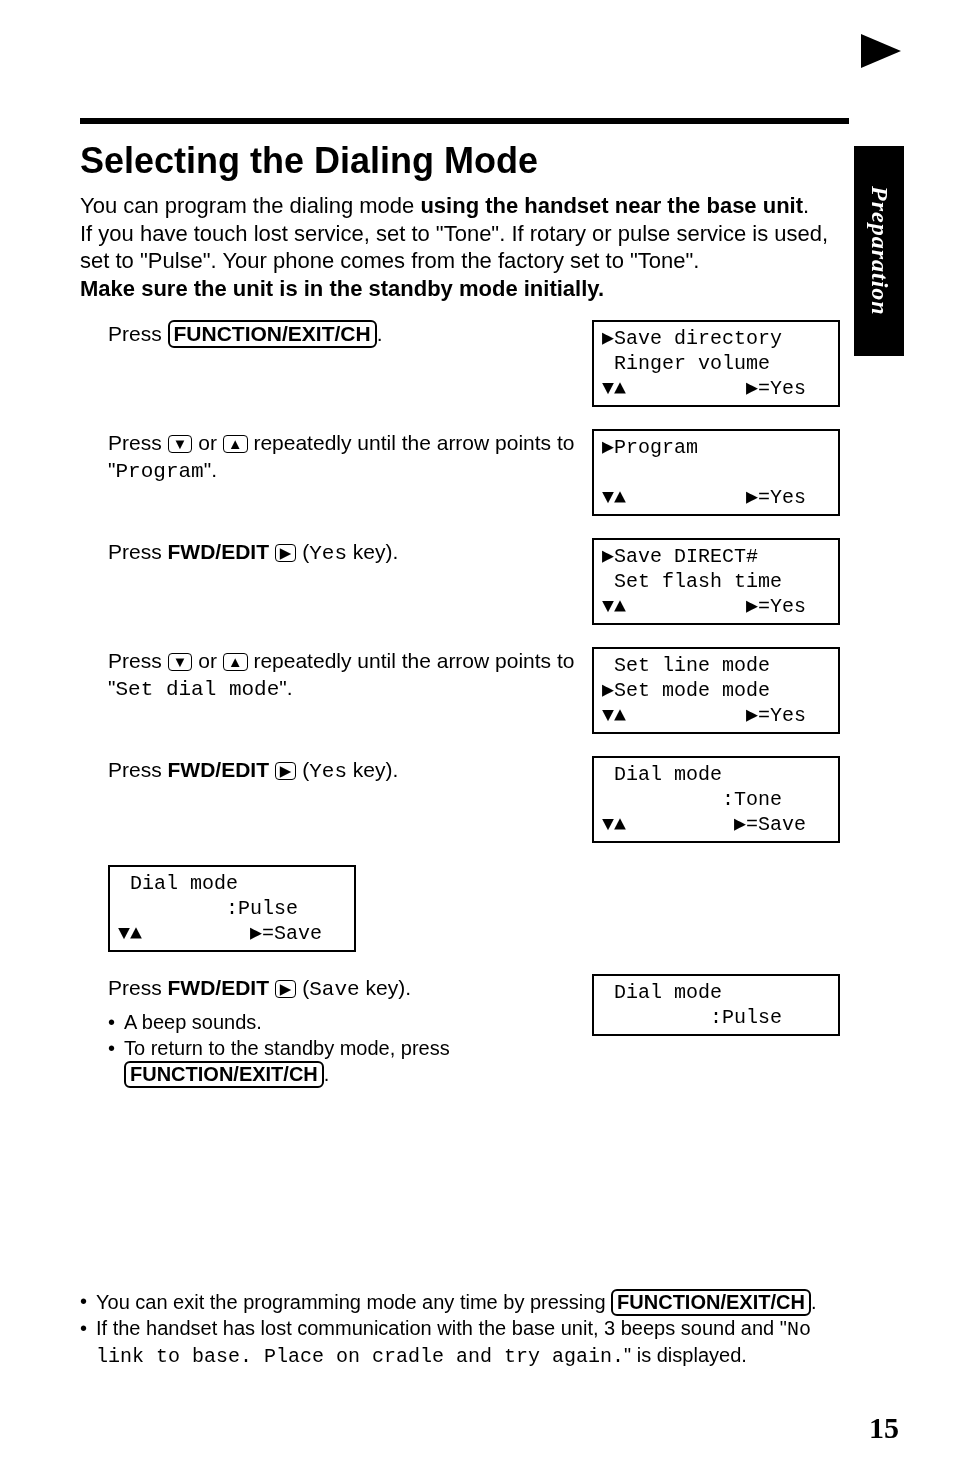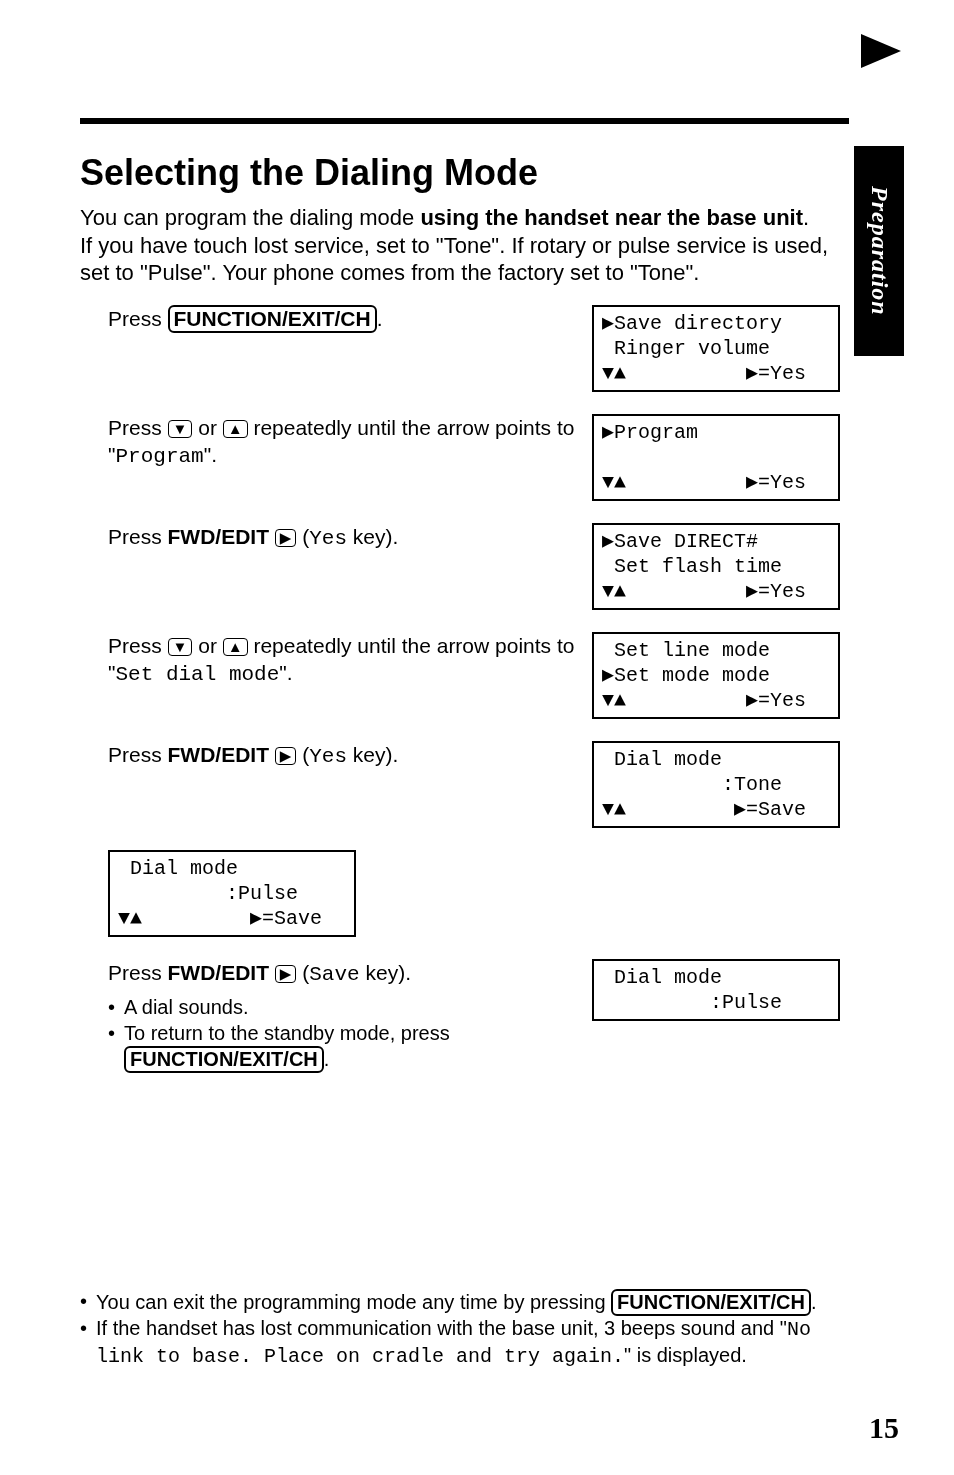--- a/index.html
+++ b/index.html
@@ -7,21 +7,21 @@
   .page { position: relative; width: 954px; height: 1475px; padding: 40px 60px 30px 80px; }
 
   .top-arrow { position: absolute; top: 26px; right: 48px; width: 50px; height: 50px; }
   .top-arrow svg { width: 100%; height: 100%; }
 
   .rule { position: absolute; top: 118px; left: 80px; right: 105px; border-top: 6px solid #000; }
 
   .side-tab { position: absolute; top: 146px; right: 50px; width: 50px; height: 210px; background: #000; display:flex; align-items:center; justify-content:center; }
   .side-tab span { color:#fff; font-family: Georgia, 'Times New Roman', serif; font-style: italic; font-weight: bold; font-size: 24px; writing-mode: vertical-rl; letter-spacing: 1px; }
 
-  .content { position: absolute; top: 152px; left: 80px; width: 760px; }
+  .content { position: absolute; top: 140px; left: 80px; width: 760px; }
 
   h1 { font-size: 36px; font-weight: bold; margin-bottom: 10px; }
   .intro { font-size: 22px; line-height: 1.25; margin-bottom: 18px; }
   .intro b { font-weight: bold; }
 
   .steps { margin-left: 28px; }
   .step { display:flex; align-items: flex-start; margin-bottom: 22px; }
   .step-text { flex: 1; font-size: 21px; line-height: 1.3; }
   .step-text .mono { font-family: 'Courier New', monospace; }
   .step-text .boxkey { border: 2px solid #000; border-radius: 6px; padding: 0 4px; font-weight: bold; display:inline-block; line-height:1.15; }
@@ -56,20 +56,21 @@
   <div class="side-tab">
     <span>Preparation</span>
   </div>
 
   <div class="content">
     <h1>Selecting the Dialing Mode</h1>
 
     <div class="intro">
       <span>You can program the dialing mode </span><b>using the handset near the base unit</b><span>.</span><br>
       <span>If you have touch lost service, set to "Tone". If rotary or pulse service is used, set to "Pulse". Your phone comes from the factory set to "Tone".</span><br>
+      <b>Make sure the unit is in the standby mode initially.</b>
     </div>
 
     <div class="steps">
 
       <div class="step">
         <div class="step-text">
           <span>Press </span><span class="boxkey">FUNCTION/EXIT/CH</span><span>.</span>
         </div>
         <div class="lcd">▶Save directory
  Ringer volume
@@ -117,21 +118,21 @@
          :Pulse
 ▼▲         ▶=Save</div>
       </div>
 
       <div class="step">
         <div class="step-text">
           <span>Press </span><b>FWD/EDIT</b><span> </span><span class="smallkey">▶</span><span> (</span><span class="mono">Save</span><span> key).</span>
           <div class="bullets">
             <div class="row">
                 <span class="dot">•</span>
-                <span>A dial sounds.</span>
+                <span>A beep sounds.</span>
               </div>
             <div class="row">
                 <span class="dot">•</span>
                 <span><span>To return to the standby mode, press </span><br><span class="boxkey">FUNCTION/EXIT/CH</span><span>.</span></span>
               </div>
           </div>
         </div>
         <div class="lcd"> Dial mode
          :Pulse
 </div>

